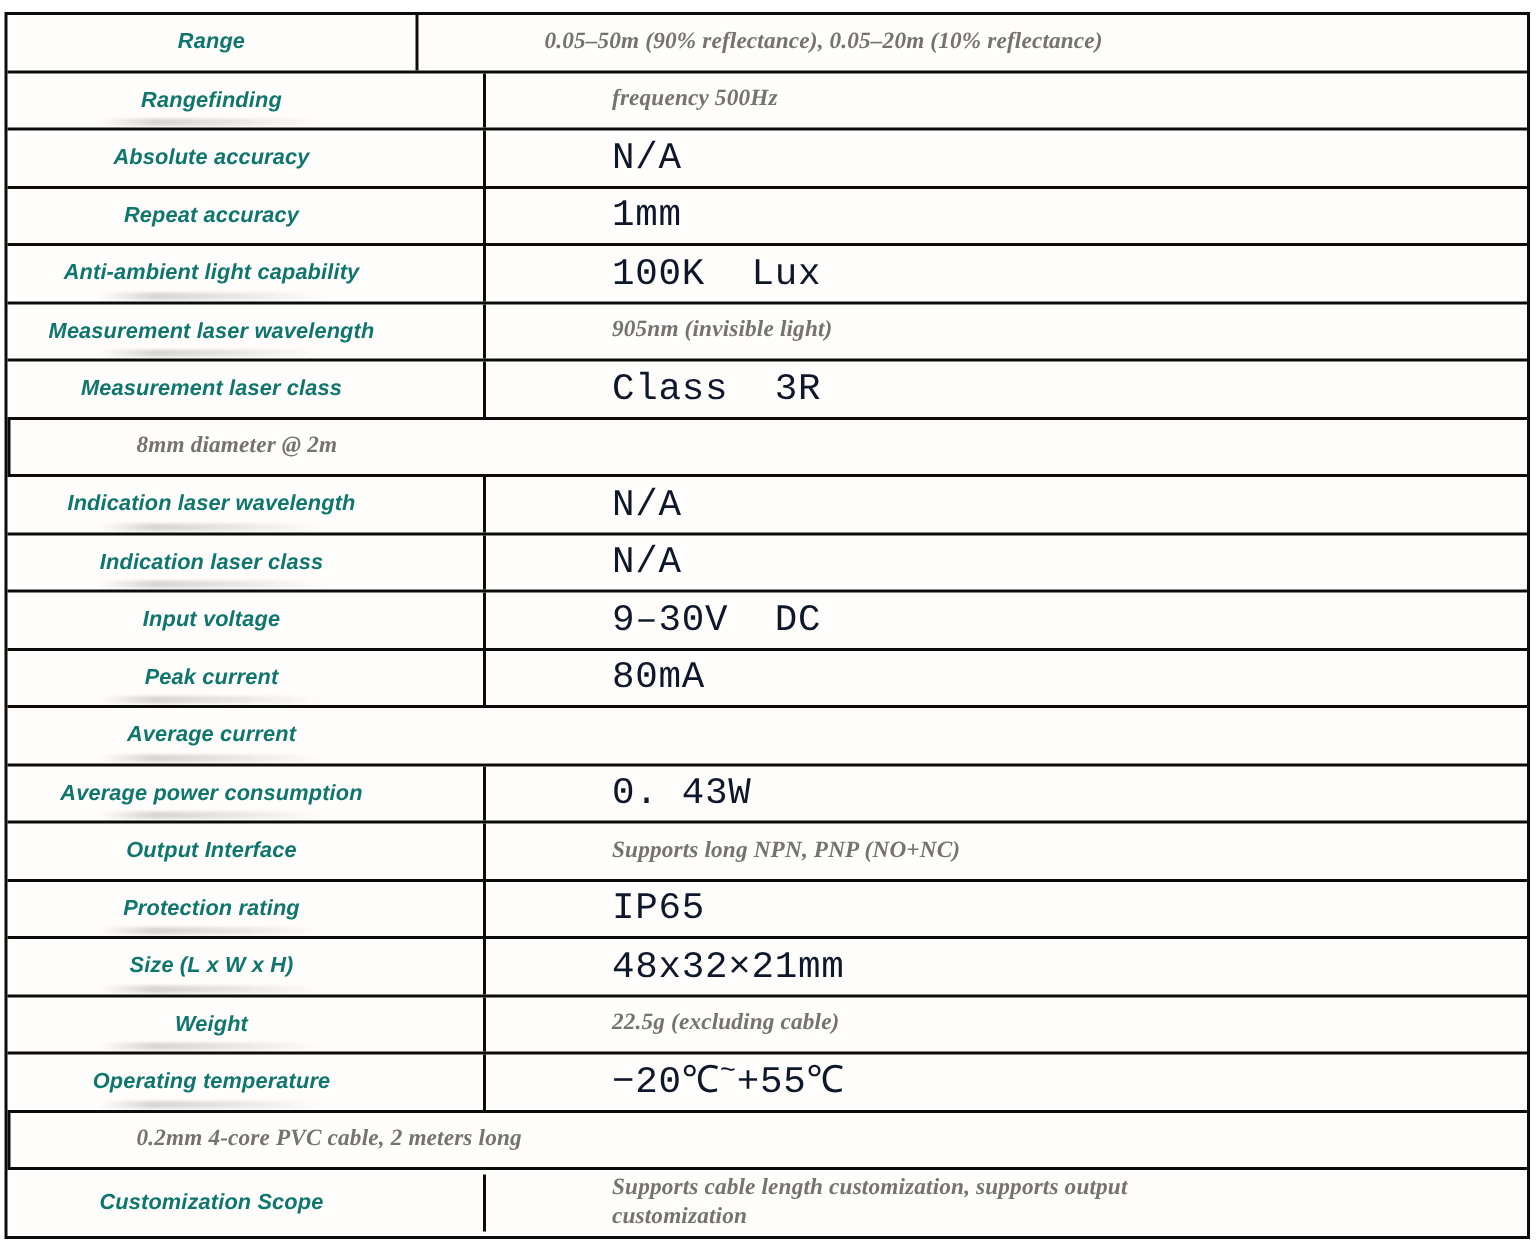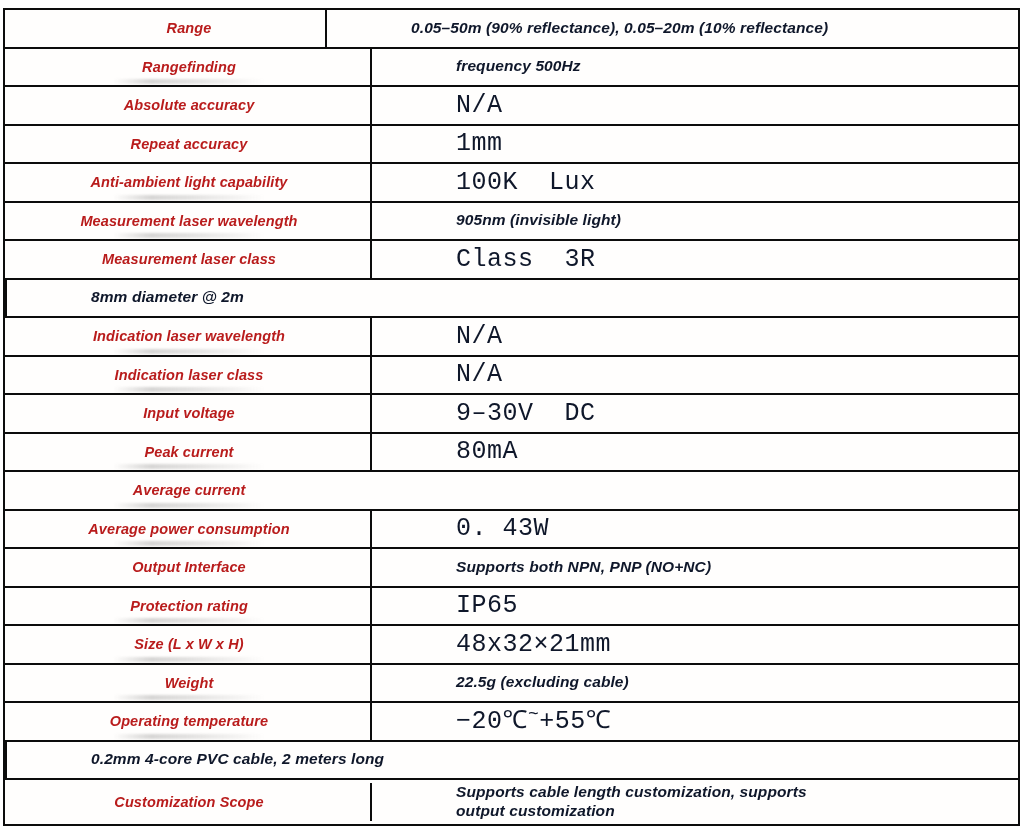--- a/index.html
+++ b/index.html
@@ -32,46 +32,45 @@
   .label {
     width: 272px;
     flex: 0 0 272px;
     display: flex;
     align-items: center;
     justify-content: center;
     text-align: center;
     font-style: italic;
     font-weight: 700;
     font-size: 14.5px;
-    color: #b91c1c;
+    color: #0f766e;
     letter-spacing: 0.1px;
     position: relative;
     white-space: nowrap;
     overflow: hidden;
-    margin-left: 48px;
   }
 
   .value {
     flex: 1 1 auto;
     border-left: 2px solid #0c0c0c;
     display: flex;
     align-items: center;
     padding-left: 84px;
     padding-right: 8px;
     color: #222222;
     position: relative;
     overflow: hidden;
   }
 
   .value.sans .val-text {
-    font-family: Liberation Sans, sans-serif;
+    font-family: Liberation Serif, serif;
     font-style: italic;
     font-weight: 700;
     font-size: 15.5px;
-    color: #0f172a;
+    color: #737373;
     letter-spacing: 0.1px;
     white-space: pre-wrap;
     line-height: 1.2;
   }
 
   .value.mono .val-text {
     font-family: "Liberation Mono", "DejaVu Sans Mono", monospace;
     font-style: normal;
     font-weight: 400;
     font-size: 25px;
@@ -218,21 +217,21 @@
   <div class="row">
     <div class="label">Average power consumption</div>
     <div class="value mono">
         <span class="val-text">0. 43W</span>
       </div>
   </div>
 
   <div class="row">
     <div class="label">Output Interface</div>
     <div class="value sans">
-        <span class="val-text">Supports both NPN, PNP (NO+NC)</span>
+        <span class="val-text">Supports long NPN, PNP (NO+NC)</span>
       </div>
   </div>
 
   <div class="row">
     <div class="label">Protection rating</div>
     <div class="value mono">
         <span class="val-text">IP65</span>
       </div>
   </div>
 

